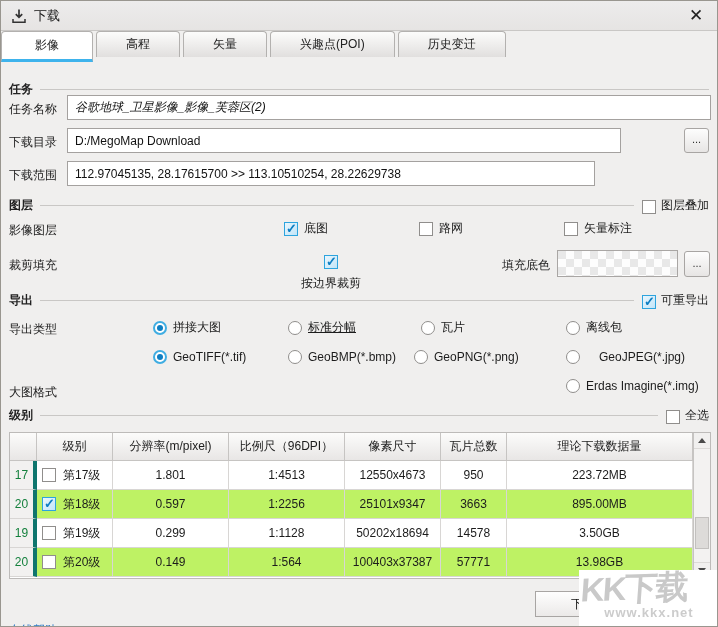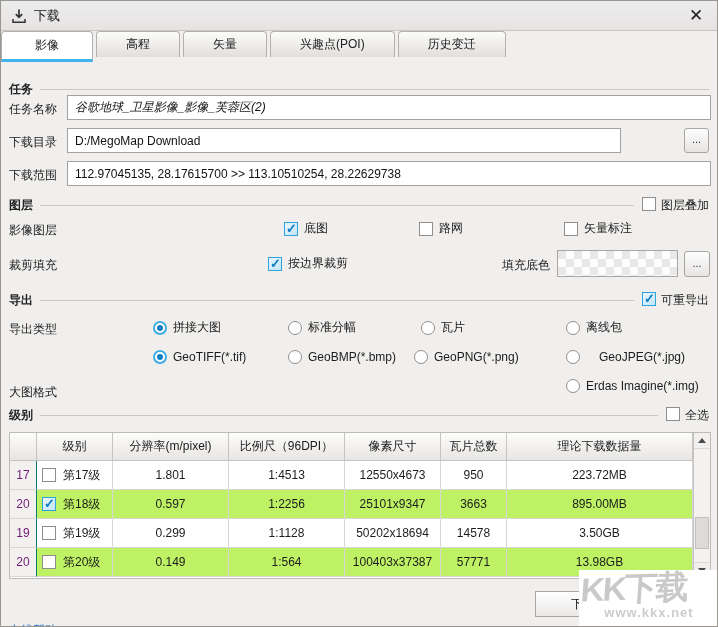--- a/index.html
+++ b/index.html
@@ -34,21 +34,21 @@
     color:#222; white-space:nowrap;
   }
   .tab.active {
     height:31px; line-height:27px; background:#fff;
     border-bottom:3px solid #3eb3ec; padding:0 33px;
   }
   
   .sec { position:absolute; left:8px; right:8px; display:flex; align-items:center; height:16px; }
   .sec .sec-label { font-weight:bold; color:#222; margin-right:7px; white-space:nowrap; }
   .sec .divider { flex:1; height:1px; background:#c9c7c5; }
-  .sec .sec-check { display:flex; align-items:flex-start; gap:5px; margin-left:8px; white-space:nowrap; }
+  .sec .sec-check { display:flex; align-items:flex-end; gap:5px; margin-left:8px; white-space:nowrap; }
   #sec-task   { top:80px; }
   #sec-layers { top:196px; }
   #sec-export { top:291px; }
   #sec-levels { top:406px; }
   
   .flabel { position:absolute; left:8px; color:#222; }
   .tbx {
     position:absolute; height:25px; background:#fff;
     border:1px solid #a4a19f; font-family:"Liberation Sans",sans-serif;
     font-size:12px; color:#111; padding:0 7px;
@@ -96,21 +96,21 @@
   .trow.thead { height:28px; }
   .tcell {
     border-right:1px solid #d8d6d4; border-bottom:1px solid #d8d6d4;
     display:flex; align-items:center; justify-content:center;
     font-size:12px; color:#1c1c1c; overflow:hidden; white-space:nowrap;
   }
   .thead .tcell {
     background:linear-gradient(#fcfcfb,#e8e6e5);
     border-right:1px solid #c6c4c2; border-bottom:1px solid #c6c4c2;
   }
-  .rownum { background:#f2f1f0; border-right:1px solid #0f766e; color:#701a75; }
+  .rownum { background:#f2f1f0; border-right:4px solid #0f766e; color:#15803d; }
   .trow.alt .tcell:not(.rownum) { background:#bef264; }
   .level-cell { justify-content:flex-start; padding-left:5px; gap:7px; }
   
   #vscroll {
     width:17px; border-left:1px solid #c6c4c2; background:#f3f2f1; position:relative;
   }
   .scroll-arrow {
     position:absolute; left:0; width:16px; height:16px; background:#f1f0ef;
     display:flex; align-items:center; justify-content:center; cursor:pointer;
   }
@@ -171,21 +171,21 @@
   </div>
 
   <span class="flabel" style="top:100px;">任务名称</span>
   <input class="tbx" style="left: 66px; top: 94px; width: 644px; font-style: italic;" readonly="" value="谷歌地球_卫星影像_影像_芙蓉区(2)">
 
   <span class="flabel" style="top:133px;">下载目录</span>
   <input class="tbx" style="left: 66px; top: 127px; width: 554px;" readonly="" value="D:/MegoMap Download">
   <div class="btn-sm" style="left:683px; top:127px;">...</div>
 
   <span class="flabel" style="top:166px;">下载范围</span>
-  <input class="tbx" style="left: 66px; top: 160px; width: 644px;" readonly="" value="112.97045135, 28.17615700 &gt;&gt; 113.10510254, 28.22629738">
+  <input class="tbx" style="left: 66px; top: 160px; width: 528px;" readonly="" value="112.97045135, 28.17615700 &gt;&gt; 113.10510254, 28.22629738">
 
   <div class="sec" id="sec-layers">
     <span class="sec-label">图层</span>
     <span class="divider"></span>
     <span class="sec-check">
       <span class="cb"></span>
       <span>图层叠加</span>
     </span>
   </div>
 
@@ -197,21 +197,21 @@
   <span class="opt" style="left:418px; top:219px;">
     <span class="cb"></span>
     <span>路网</span>
   </span>
   <span class="opt" style="left:563px; top:219px;">
     <span class="cb"></span>
     <span>矢量标注</span>
   </span>
 
   <span class="flabel" style="top:256px;">裁剪填充</span>
-  <span class="opt" style="left:267px; top:254px;">
+  <span class="opt" style="left:300px; top:254px;flex-direction:column;">
     <span class="cb checked"></span>
     <span>按边界裁剪</span>
   </span>
   <span class="flabel" style="left:501px; top:256px;">填充底色</span>
   <div id="fill-swatch"></div>
   <div class="btn-sm" style="left:683px; top:250px; width:26px; height:26px; line-height:22px;">...</div>
 
   <div class="sec" id="sec-export">
     <span class="sec-label">导出</span>
     <span class="divider"></span>
@@ -219,21 +219,21 @@
       <span class="cb checked"></span>
       <span>可重导出</span>
     </span>
   </div>
 
   <span class="flabel" style="top:320px;">导出类型</span>
   <span class="opt" style="left:152px; top:318px;">
     <span class="radio selected"></span>
     <span>拼接大图</span>
   </span>
-  <span class="opt" style="left:287px; top:318px;">
+  <span class="opt" style="left:287px; top:318px;text-decoration:underline;">
     <span class="radio"></span>
     <span>标准分幅</span>
   </span>
   <span class="opt" style="left:420px; top:318px;">
     <span class="radio"></span>
     <span>瓦片</span>
   </span>
   <span class="opt" style="left:565px; top:318px;">
     <span class="radio"></span>
     <span>离线包</span>

